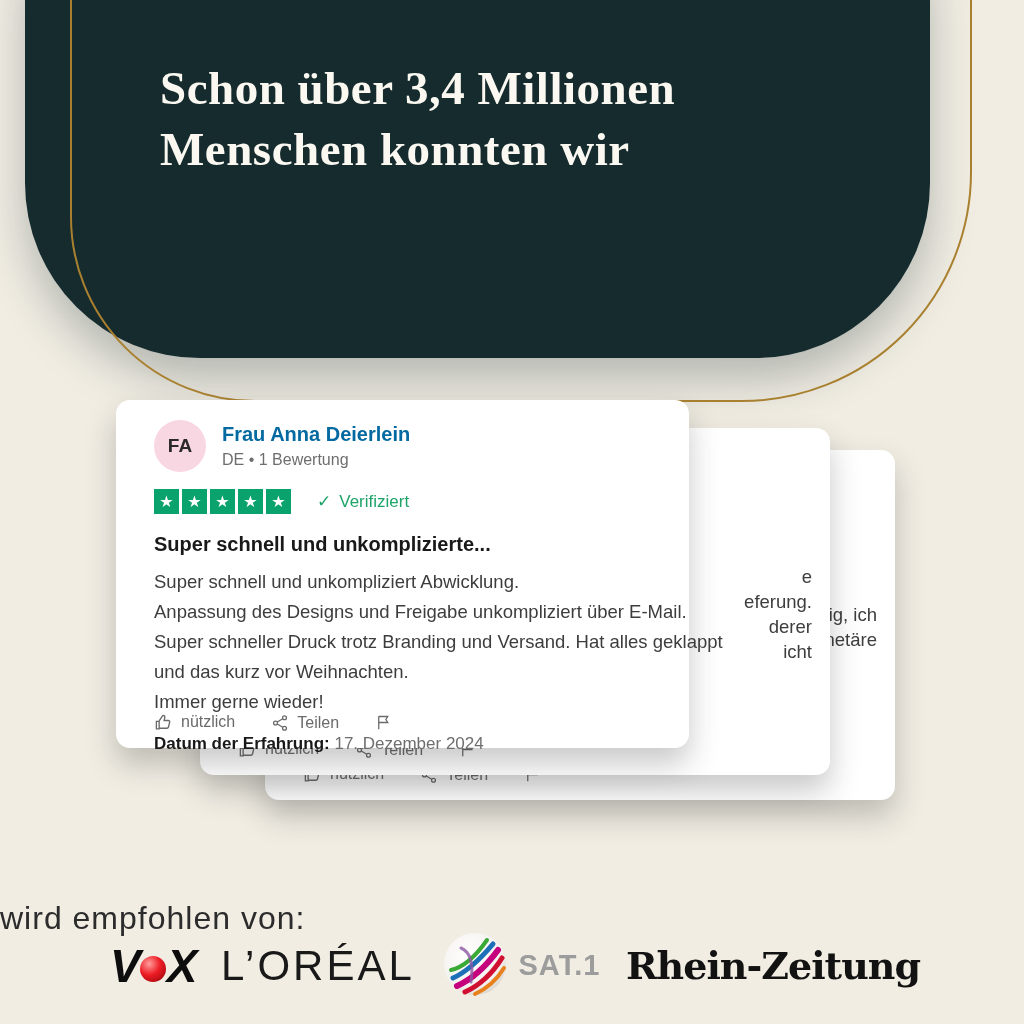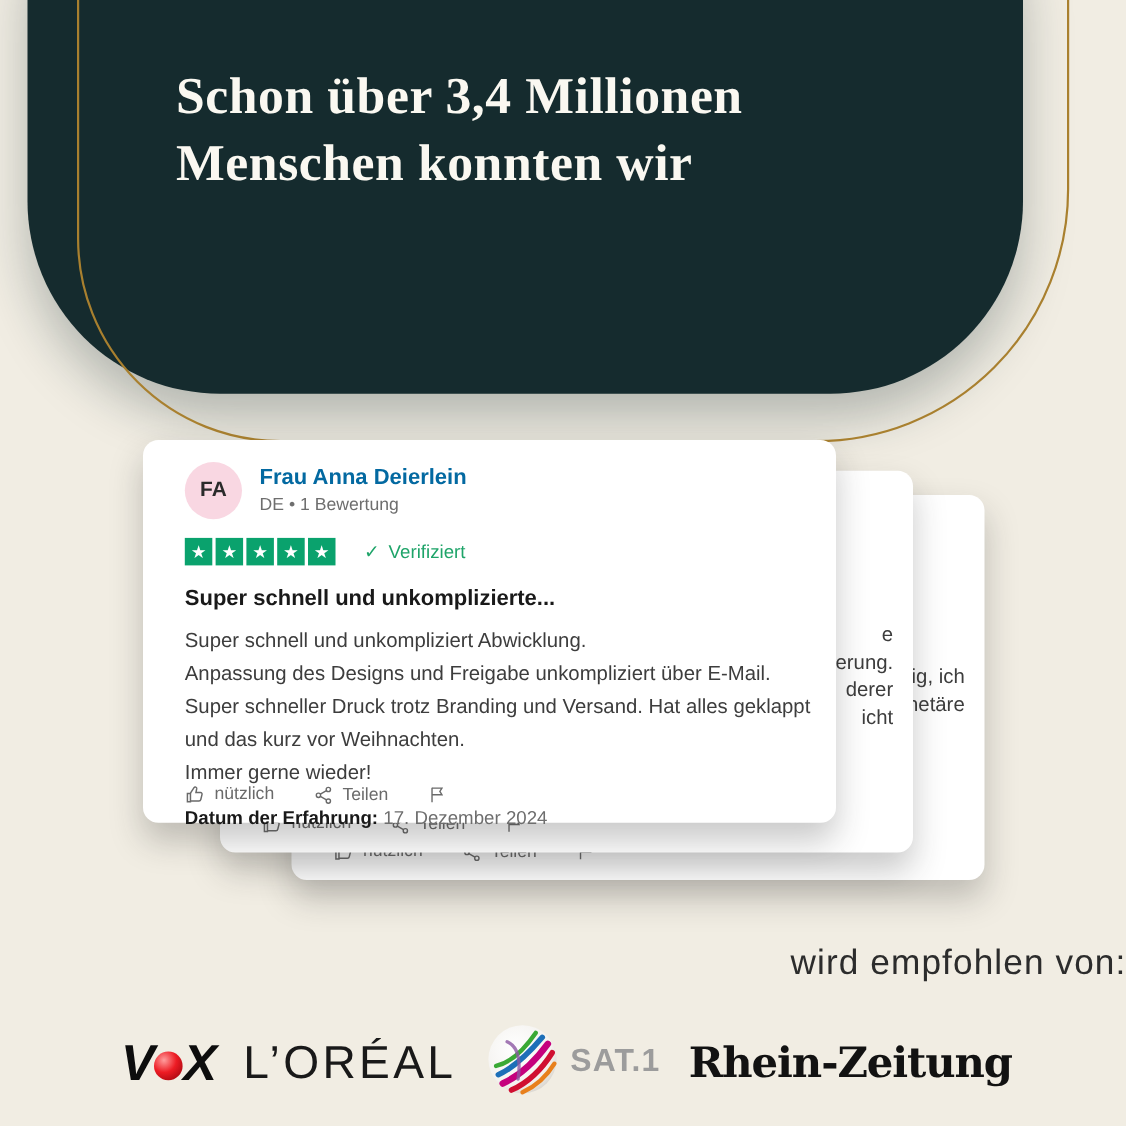--- a/index.html
+++ b/index.html
@@ -28,21 +28,21 @@
     font-weight:700;font-size:47px;line-height:61px;color:#faf8f1;
     letter-spacing:.5px;
   }
   
   .card{
     position:absolute;background:#ffffff;border-radius:14px;
     box-shadow:0 16px 30px rgba(40,40,40,.25);
   }
   .card-back3{left:265px;top:450px;width:630px;height:350px;z-index:4;}
   .card-back2{left:200px;top:428px;width:630px;height:347px;z-index:5;}
-  .card-main {left:130px;top:400px;width:630px;height:348px;z-index:6;padding:0;}
+  .card-main {left:116px;top:400px;width:573px;height:348px;z-index:6;padding:0;}
   .frag-block{position:absolute;right:18px;text-align:right;
     font-size:18.5px;line-height:25px;color:#3d3d3d;}
   .card-back2 .frag-block{top:136px;}
   .card-back3 .frag-block{top:152px;}
   .card-footer{
     position:absolute;left:38px;bottom:16px;display:flex;align-items:center;gap:36px;
     color:#6a6a6a;font-size:16px;white-space:nowrap;
   }
   .footer-item{display:flex;align-items:flex-start;gap:8px;cursor:pointer;margin-top:38px;}
   .footer-item svg{display:block;}
@@ -65,21 +65,21 @@
   .verified{display:flex;align-items:center;gap:8px;margin-left:26px;
     color:var(--verified,#1ea469);font-size:17px;}
   .verified .check{font-size:17px;}
   .review-title{font-weight:700;font-size:20px;color:#191919;margin-top:19px;}
   .review-body{margin-top:11px;font-size:18.5px;line-height:30px;color:#3d3d3d;white-space:nowrap;}
   .date-row{margin-top:17px;font-size:17px;}
   .date-label{font-weight:700;color:#191919;}
   .date-value{color:#6e6e6e;}
   
   .recommend-label{
-    position:absolute;left:0;right:0;top:856px;text-align:right;
+    position:absolute;left:0;right:0;top:900px;text-align:left;
     font-size:32px;font-weight:300;color:#2c2c2c;letter-spacing:1px;z-index:3;
   }
   .logo-row{
     position:absolute;left:110px;right:104px;top:918px;height:95px;
     display:flex;align-items:center;justify-content:space-between;z-index:3;
   }
   .logo{display:flex;align-items:center;}
   .vox{font-weight:900;font-style:italic;font-size:46px;color:#0d0d0d;letter-spacing:-2px;}
   .vox-dot{
     width:26px;height:26px;border-radius:50%;margin:6px 1px 0 1px;

